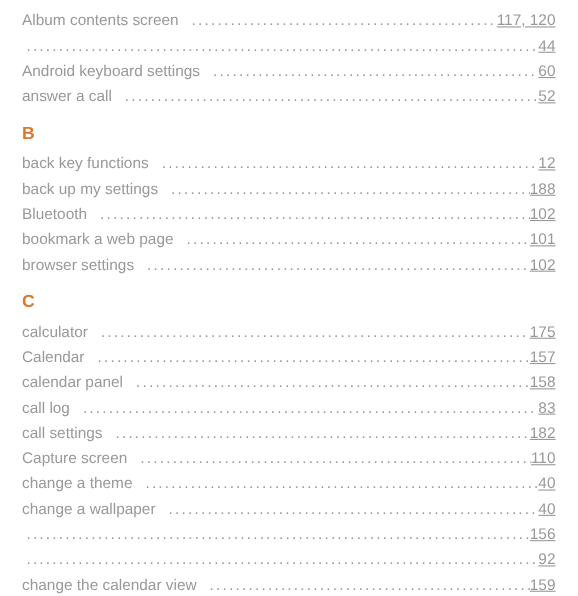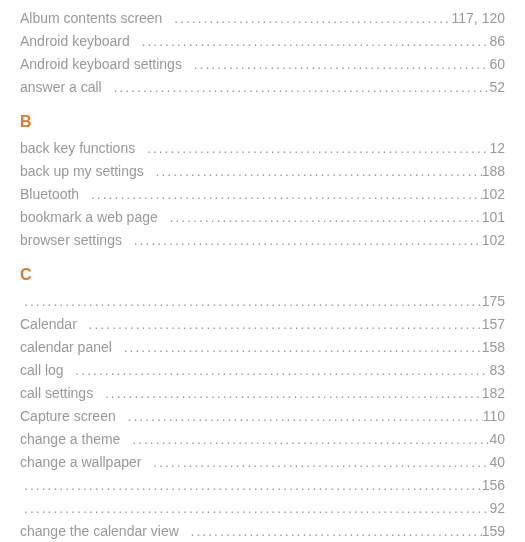--- a/index.html
+++ b/index.html
@@ -26,42 +26,42 @@
     .entry .dots {
       flex: 1 1 auto;
       overflow: hidden;
       letter-spacing: 2px;
       color: #999;
       padding: 0 4px;
     }
     .entry .pages {
       flex: 0 0 auto;
       text-align: center;
+      text-decoration: underline;
     }
     .section-heading {
       color: #d97a2e;
       font-weight: bold;
       font-size: 16px;
       margin-top: 12px;
       margin-bottom: 4px;
     }
   </style>
 </head>
 <body>
 
 <div id="index-body">
     <div class="entry">
       <span class="label">Album contents screen&nbsp;&nbsp;</span>
       <span class="dots">....................................................................................................</span>
       <span class="pages">117,    120</span>
     </div>
     <div class="entry">
-      <span class="label">Android keyboard&nbsp;&nbsp;</span>
       <span class="dots">....................................................................................................</span>
-      <span class="pages">86</span>
+      <span class="pages">44</span>
     </div>
     <div class="entry">
       <span class="label">Android keyboard settings&nbsp;&nbsp;</span>
       <span class="dots">....................................................................................................</span>
       <span class="pages">60</span>
     </div>
     <div class="entry">
       <span class="label">answer a call&nbsp;&nbsp;</span>
       <span class="dots">....................................................................................................</span>
       <span class="pages">52</span>
@@ -87,20 +87,21 @@
       <span class="dots">....................................................................................................</span>
       <span class="pages">101</span>
     </div>
     <div class="entry">
       <span class="label">browser settings&nbsp;&nbsp;</span>
       <span class="dots">....................................................................................................</span>
       <span class="pages">102</span>
     </div>
     <div class="section-heading">C</div>
     <div class="entry">
+      <span class="label">calculator&nbsp;&nbsp;</span>
       <span class="dots">....................................................................................................</span>
       <span class="pages">175</span>
     </div>
     <div class="entry">
       <span class="label">Calendar&nbsp;&nbsp;</span>
       <span class="dots">....................................................................................................</span>
       <span class="pages">157</span>
     </div>
     <div class="entry">
       <span class="label">calendar panel&nbsp;&nbsp;</span>

